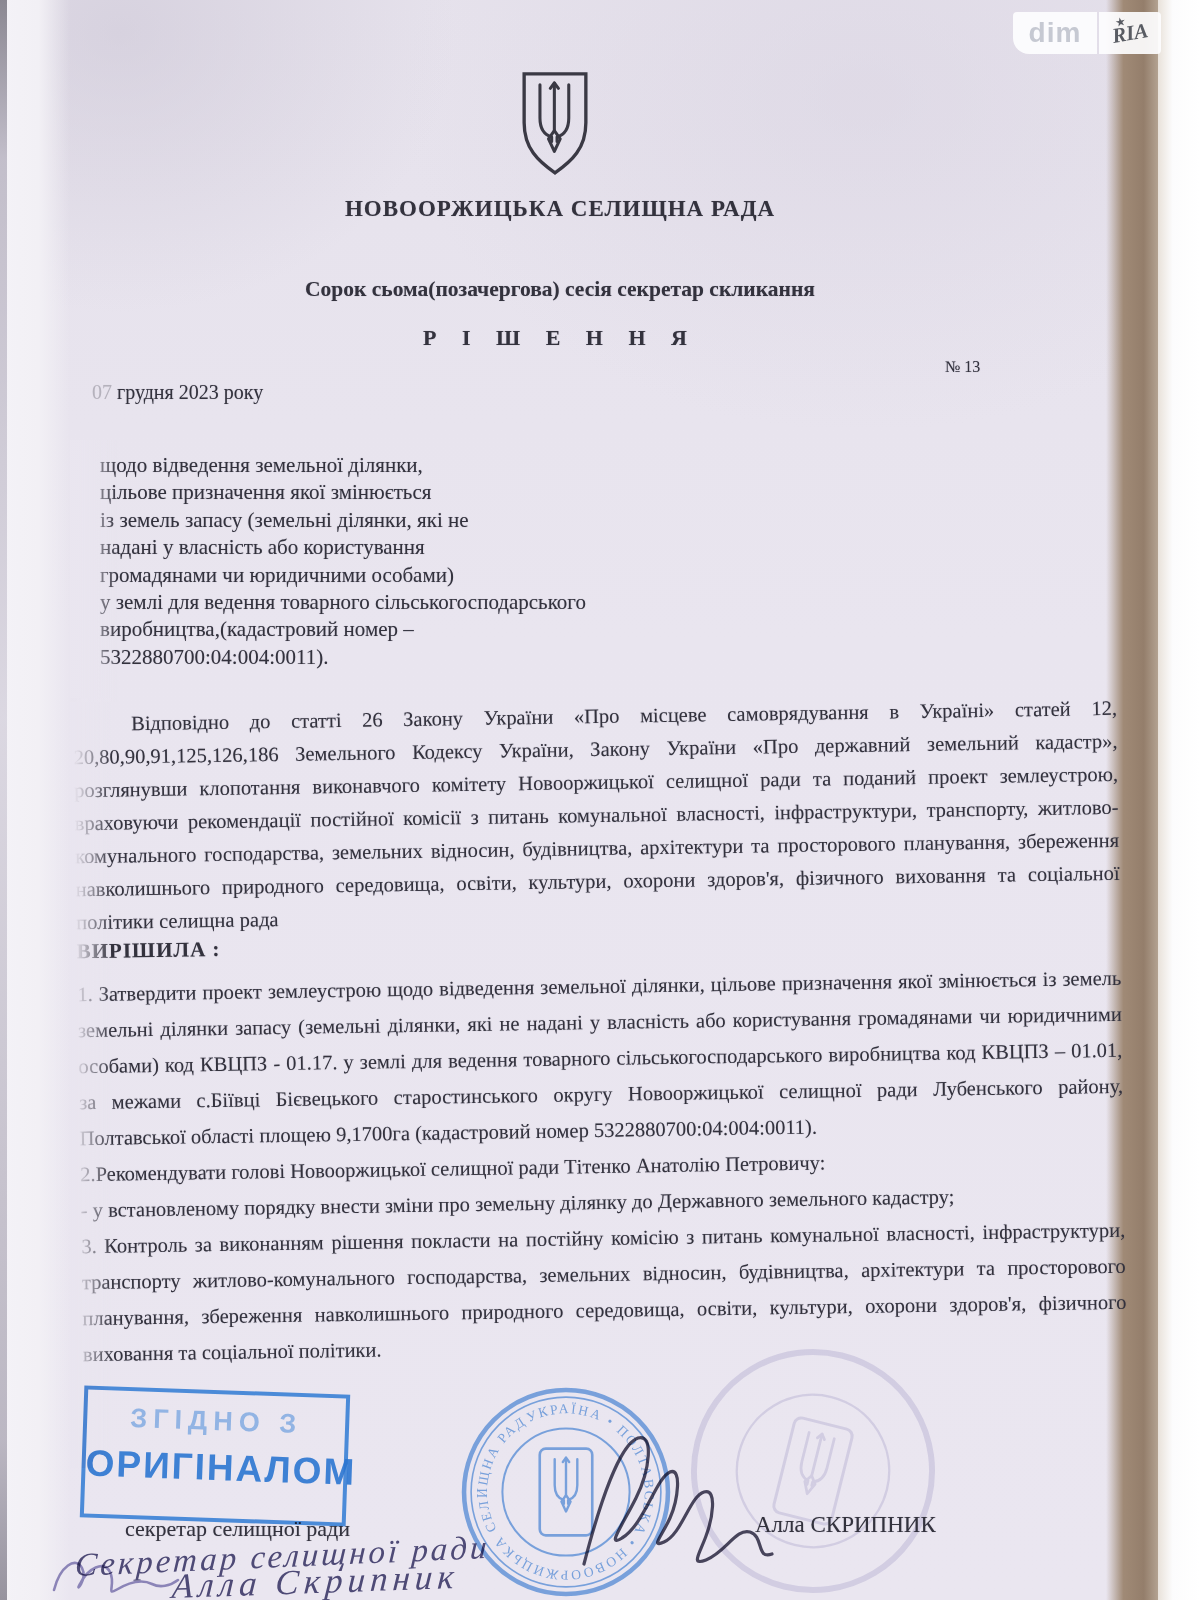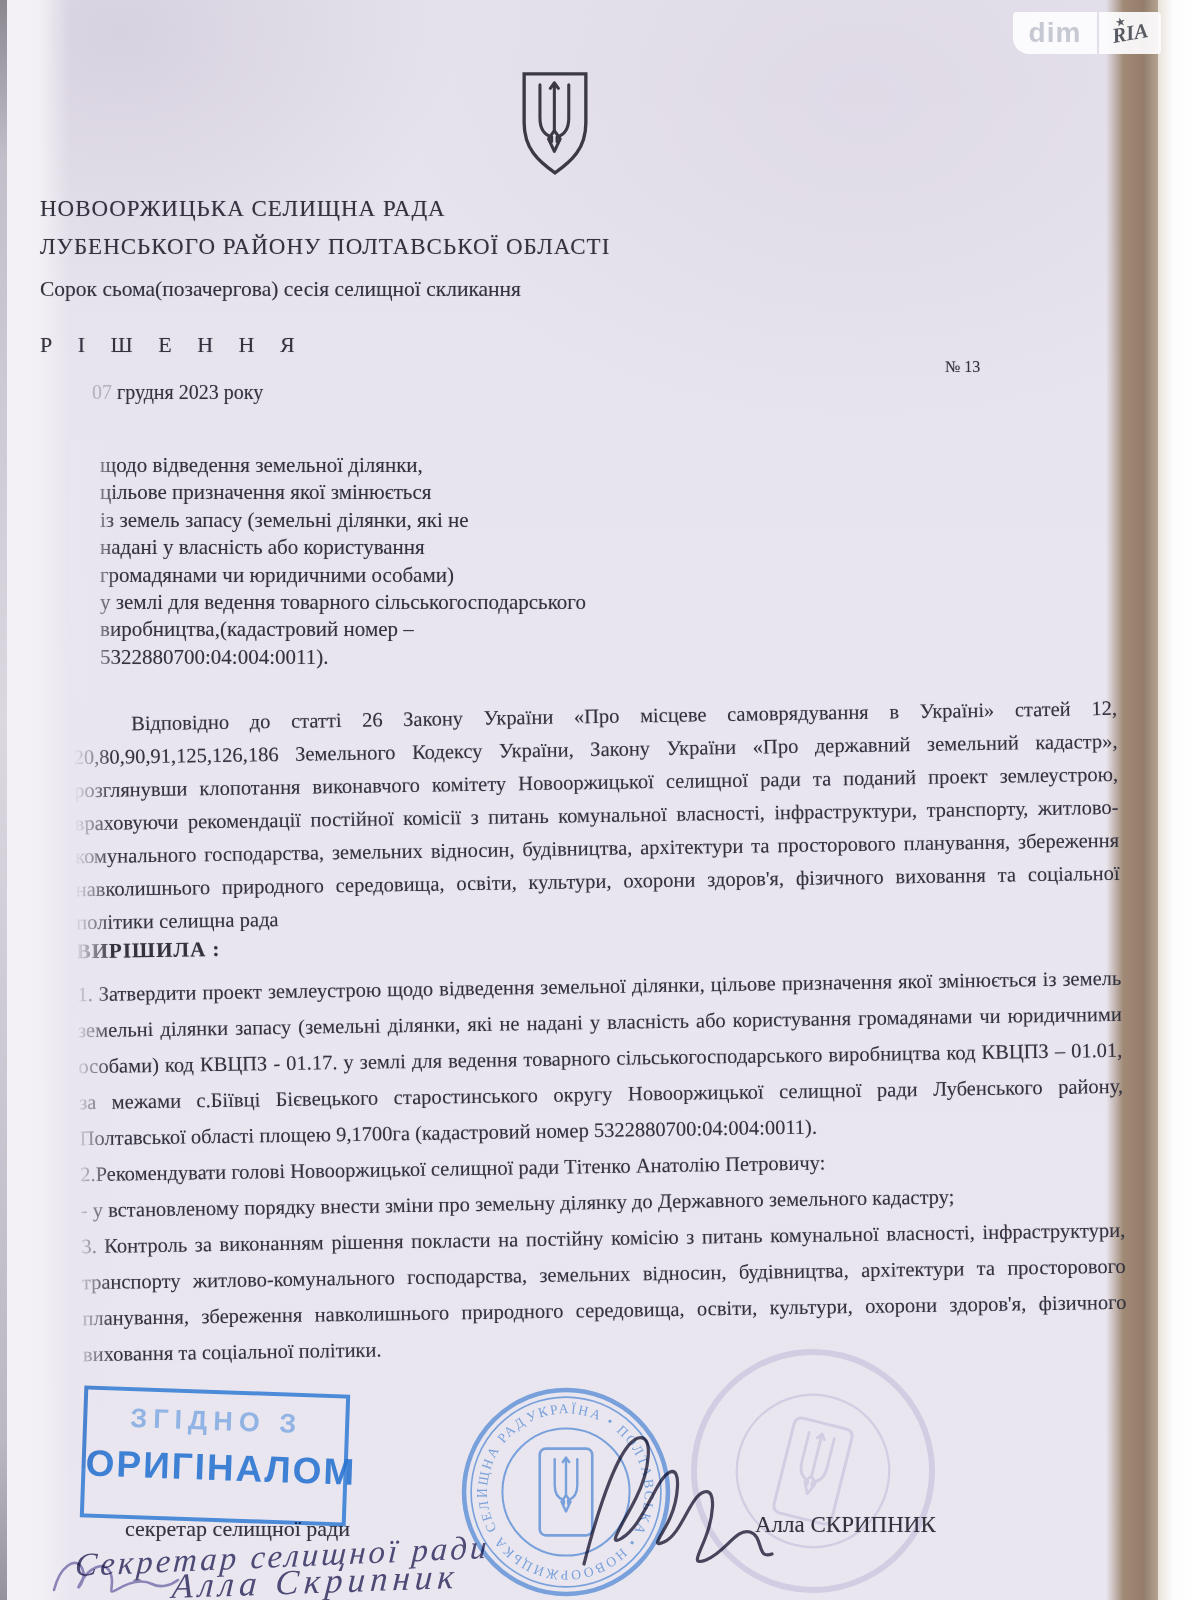--- a/index.html
+++ b/index.html
@@ -20,25 +20,25 @@
   .edge-left-white{left:0;top:0;width:70px;height:100%;
     background:linear-gradient(90deg,#f4f2f7 0%,#f2f0f5 55%,rgba(242,240,245,0) 100%);}
   .edge-left-dark{left:0;top:0;width:7px;height:100%;opacity:.55;
     background:linear-gradient(180deg,#35313f,#9a94a6 10%,#c7c2d0 45%,#8d8798 90%,#4a4555);}
   .edge-right-brown{left:1106px;top:0;width:58px;height:100%;
     background:linear-gradient(90deg,rgba(160,138,118,0) 0%,#a08a76 30%,#947e6b 65%,#c0b1a0 100%);}
   .edge-right-white{left:1158px;top:0;width:42px;height:100%;
     background:linear-gradient(90deg,#e9e2da 0%,#fcfcfd 35%,#ffffff 100%);}
 
   
-  .hline{left:40px;width:1040px;text-align:left;font-weight:normal;}
+  .hline{left:40px;width:1040px;text-align:center;font-weight:bold;}
   .council{top:196px;font-size:23px;letter-spacing:1px;}
   .district{top:234px;font-size:23px;letter-spacing:1px;}
   .session{top:277px;font-size:21.5px;}
-  .doctype{top:332px;font-size:22px;letter-spacing:10px;}
+  .doctype{top:325px;font-size:22px;letter-spacing:10px;}
   .emblem{left:514px;top:70px;color:#3a3944;}
 
   .number{left:945px;top:358px;font-size:16px;}
   .date{left:92px;top:381px;font-size:20px;}
   .date .day{opacity:.28;}
 
   .subject{left:100px;top:452px;width:560px;font-size:21px;line-height:27.4px;}
   .subject .sline{display:block;}
   .subject .sline.first{text-indent:58px;}
 
@@ -107,22 +107,21 @@
           <path d="M30 56 L23.5 65 L30 79 L36.5 65 Z"></path>
         </g>
       </defs>
       <path d="M7 3 H55 V41 C55 61 44 71 31 80 C18 71 7 61 7 41 Z" fill="none" stroke="currentColor" stroke-width="2.6"></path>
       <g transform="translate(9.5,8) scale(0.7)">
           <use href="#tryzub"></use>
         </g>
     </svg>
 
     <div class="abs hline council txt">НОВООРЖИЦЬКА СЕЛИЩНА РАДА</div>
-    <div class="abs hline district txt">ЛУБЕНСЬКОГО РАЙОНУ   ПОЛТАВСЬКОЇ ОБЛАСТІ</div>
-    <div class="abs hline session txt">Сорок сьома(позачергова) сесія селищної скликання</div>
+    <div class="abs hline session txt">Сорок сьома(позачергова) сесія секретар скликання</div>
     <div class="abs hline doctype txt">Р І Ш Е Н Н Я</div>
 
     <div class="abs number txt">№ 13</div>
     <div class="abs date txt"><span class="day">07</span><span> грудня  2023  року</span></div>
 
     <div class="abs subject txt">
       <span class="sline">щодо відведення земельної ділянки,</span>
       <span class="sline">цільове призначення якої змінюється</span>
       <span class="sline">із земель запасу (земельні ділянки, які не</span>
       <span class="sline">надані у власність або користування</span>

